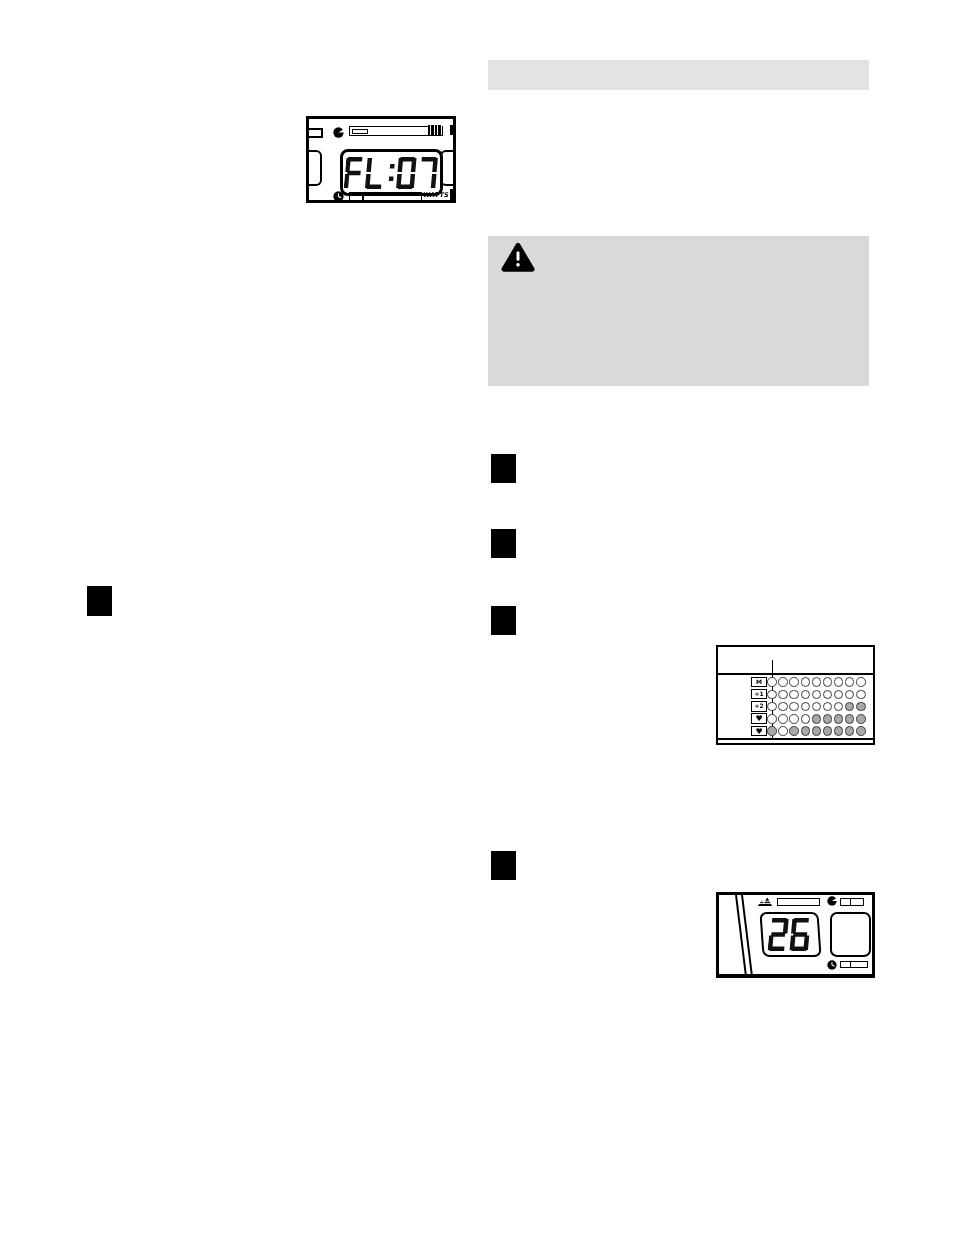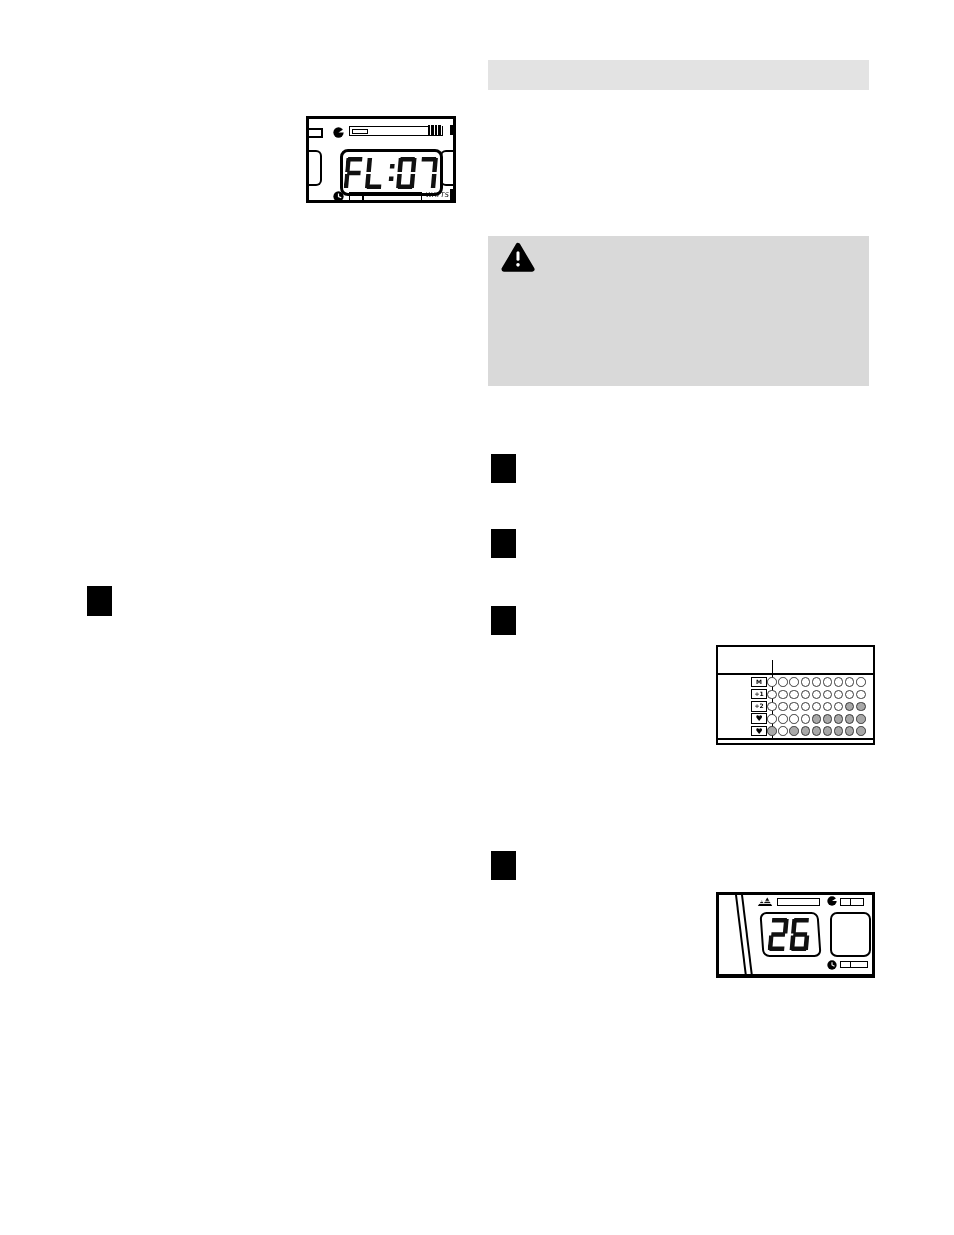--- a/index.html
+++ b/index.html
@@ -17,21 +17,21 @@
        background:repeating-linear-gradient(90deg,#000 0 2.5px,#fff 2.5px 3.5px);}
   #fl07 .edge-mark-top{right:0;top:6px;width:3px;height:10px;background:#000;}
   #fl07 .win-left{left:0;top:31px;width:13px;height:36px;border:2.5px solid #000;border-left:none;border-radius:0 6px 6px 0;}
   #fl07 .win-right{right:0;top:31px;width:13px;height:36px;border:2.5px solid #000;border-right:none;border-radius:6px 0 0 6px;}
   #fl07 .lcd{left:31px;top:30px;width:103px;height:47px;border:3px solid #000;border-radius:8px;
        display:flex;align-items:center;justify-content:center;}
   #fl07 .lcd .sevenseg{height:32px;transform:skewX(-5deg);}
   #fl07 .clock{left:24px;top:72px;width:11px;height:11px;}
   #fl07 .tbar{left:40px;top:73px;width:73px;height:9px;border:1.5px solid #000;}
   #fl07 .tbar .tick{left:12px;top:0;width:1.5px;height:100%;background:#000;}
-  #fl07 .watts{right:4px;top:72px;font-size:6.5px;font-weight:normal;font-style:italic;letter-spacing:.2px;}
+  #fl07 .watts{right:4px;top:72px;font-size:6.5px;font-weight:bold;font-style:italic;letter-spacing:.2px;}
   #fl07 .edge-mark-bot{right:0;top:70px;width:3px;height:12px;background:#000;}
 
   
   #hdrbar{left:488px;top:60px;width:381px;height:30px;}
   #cautionbox{left:488px;top:236px;width:381px;height:150px;}
   #cautionbox .tri{left:13px;top:6px;width:34px;height:31px;}
 
   
   .stepmark{width:25px;height:29px;background:#000;}
   #st1{left:491px;top:454px;} #st2{left:491px;top:529px;}

